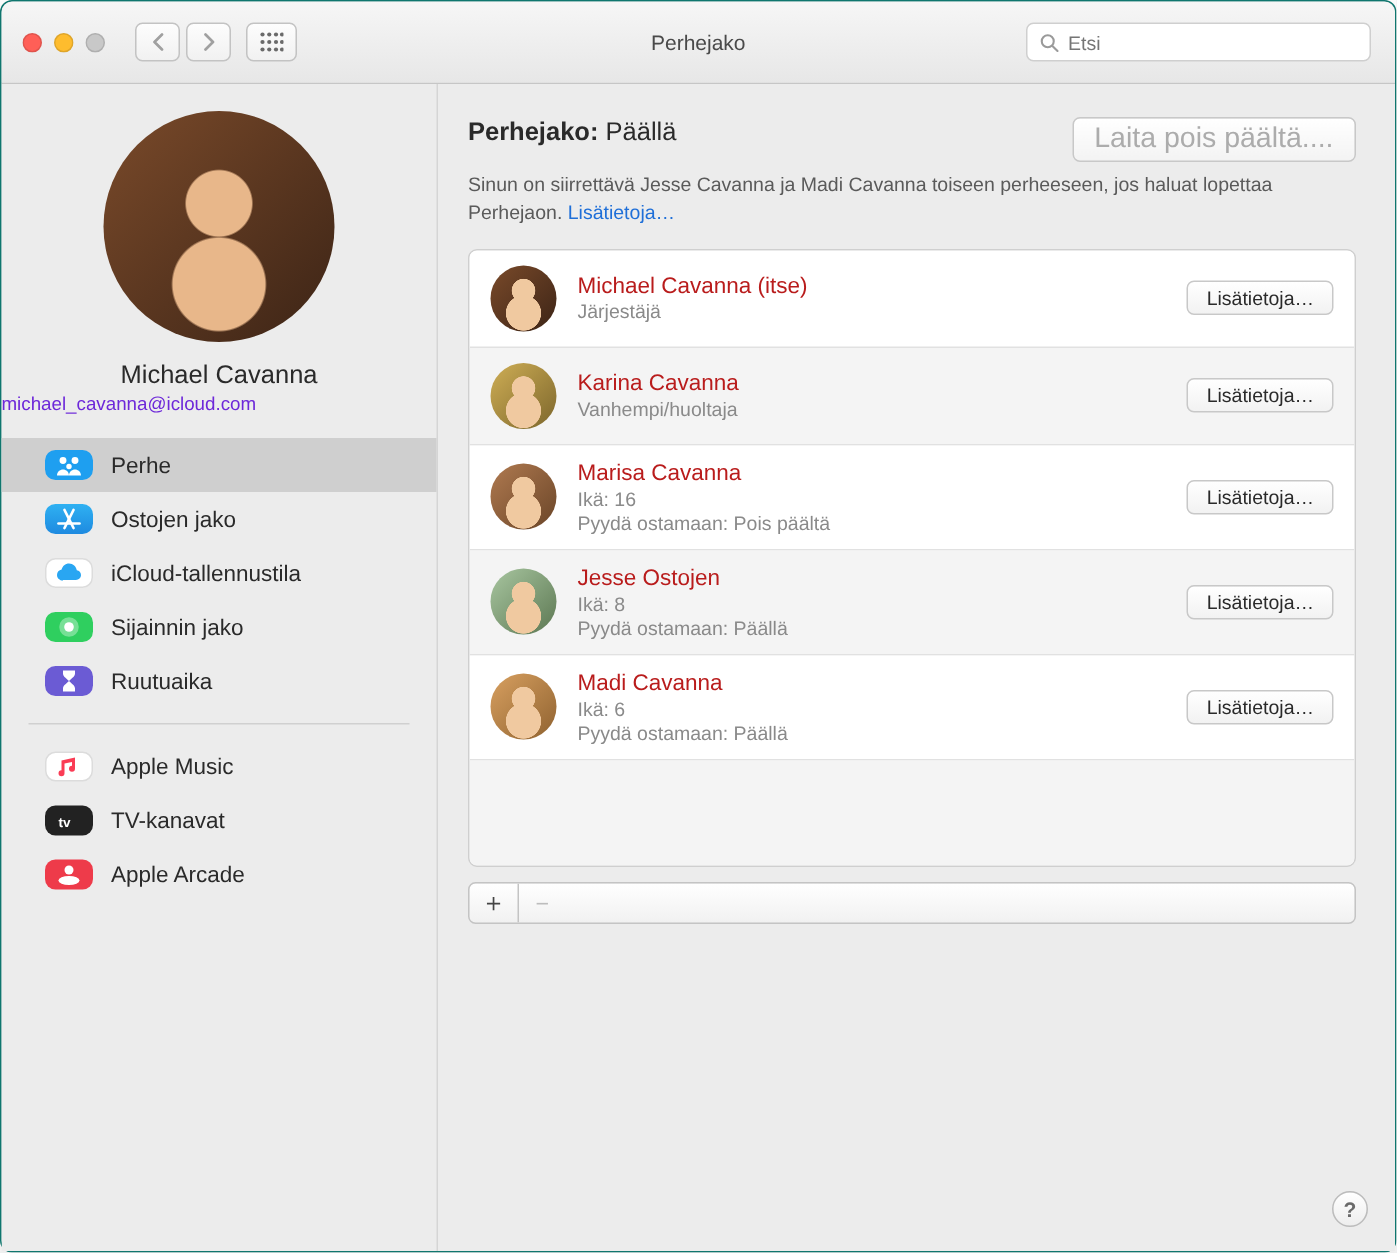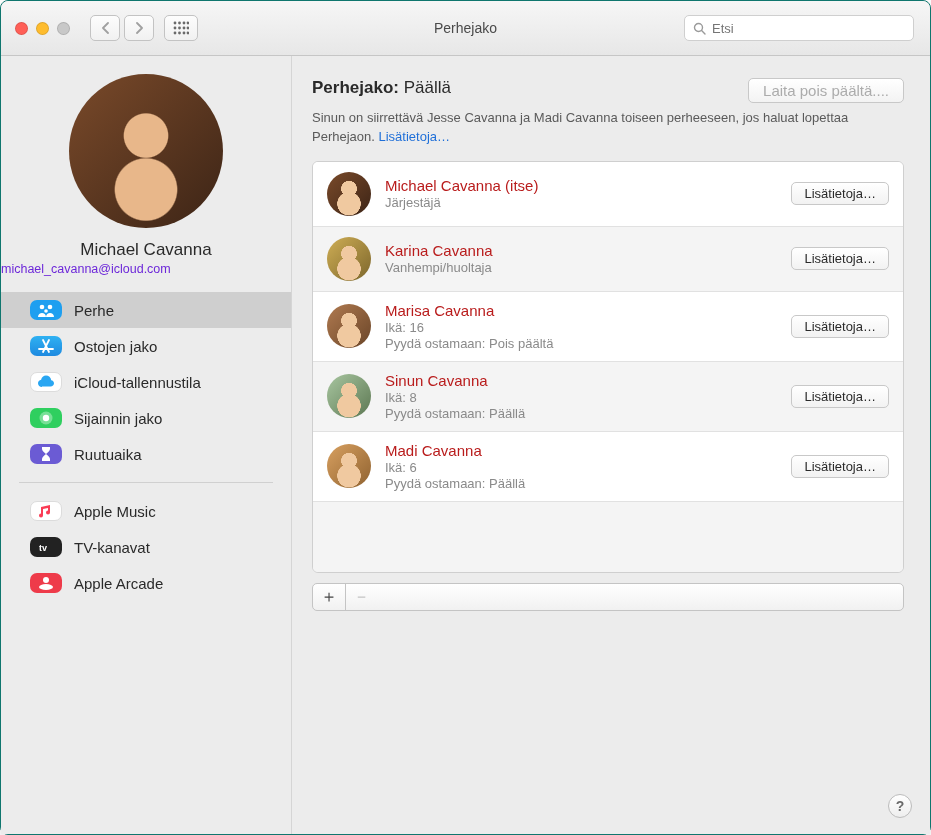--- a/index.html
+++ b/index.html
@@ -87,21 +87,21 @@
     width:32px;height:20px;border-radius:7px;display:flex;
     align-items:center;justify-content:center;flex:0 0 auto;
   }
   .divider{height:1px;background:#d0d0d0;margin:10px 18px;}
   .main{flex:1;background:#ececec;padding:22px 26px 16px 20px;position:relative;display:flex;flex-direction:column;}
   .heading-row{display:flex;align-items:flex-start;justify-content:space-between;margin-bottom:6px;}
   .heading{font-size:17px;font-weight:600;color:#2a2a2a;}
   .heading .status{font-weight:400;}
   .pillbtn{
     background:linear-gradient(#ffffff,#f3f3f3);border:1px solid #c8c8c8;
-    border-radius:5px;padding:3px 14px;font-size:15px;color:#acacac;
+    border-radius:5px;padding:3px 14px;font-size:19px;color:#acacac;
   }
   .subtext{font-size:13px;color:#5a5a5a;line-height:1.45;margin-bottom:14px; max-width:560px;}
   .subtext a{color:#1f6fd8;text-decoration:none;}
   .memberbox{
     border:1px solid #cfcfcf;border-radius:6px;background:#f7f7f7;overflow:hidden;
   }
   .member{
     display:flex;align-items:center;gap:14px;padding:10px 14px;
     border-bottom:1px solid #e1e1e1;background:#fff;
   }
@@ -333,21 +333,21 @@
           <div class="info">
             <div class="name">Marisa Cavanna</div>
             <div class="role">Ikä: 16</div>
             <div class="role">Pyydä ostamaan: Pois päältä</div>
           </div>
           <button class="detailbtn">Lisätietoja…</button>
         </div>
         <div class="member">
           <div class="avatar c4"></div>
           <div class="info">
-            <div class="name">Sinun Cavanna</div>
+            <div class="name">Jesse Ostojen</div>
             <div class="role">Ikä: 8</div>
             <div class="role">Pyydä ostamaan: Päällä</div>
           </div>
           <button class="detailbtn">Lisätietoja…</button>
         </div>
         <div class="member">
           <div class="avatar c5"></div>
           <div class="info">
             <div class="name">Madi Cavanna</div>
             <div class="role">Ikä: 6</div>

